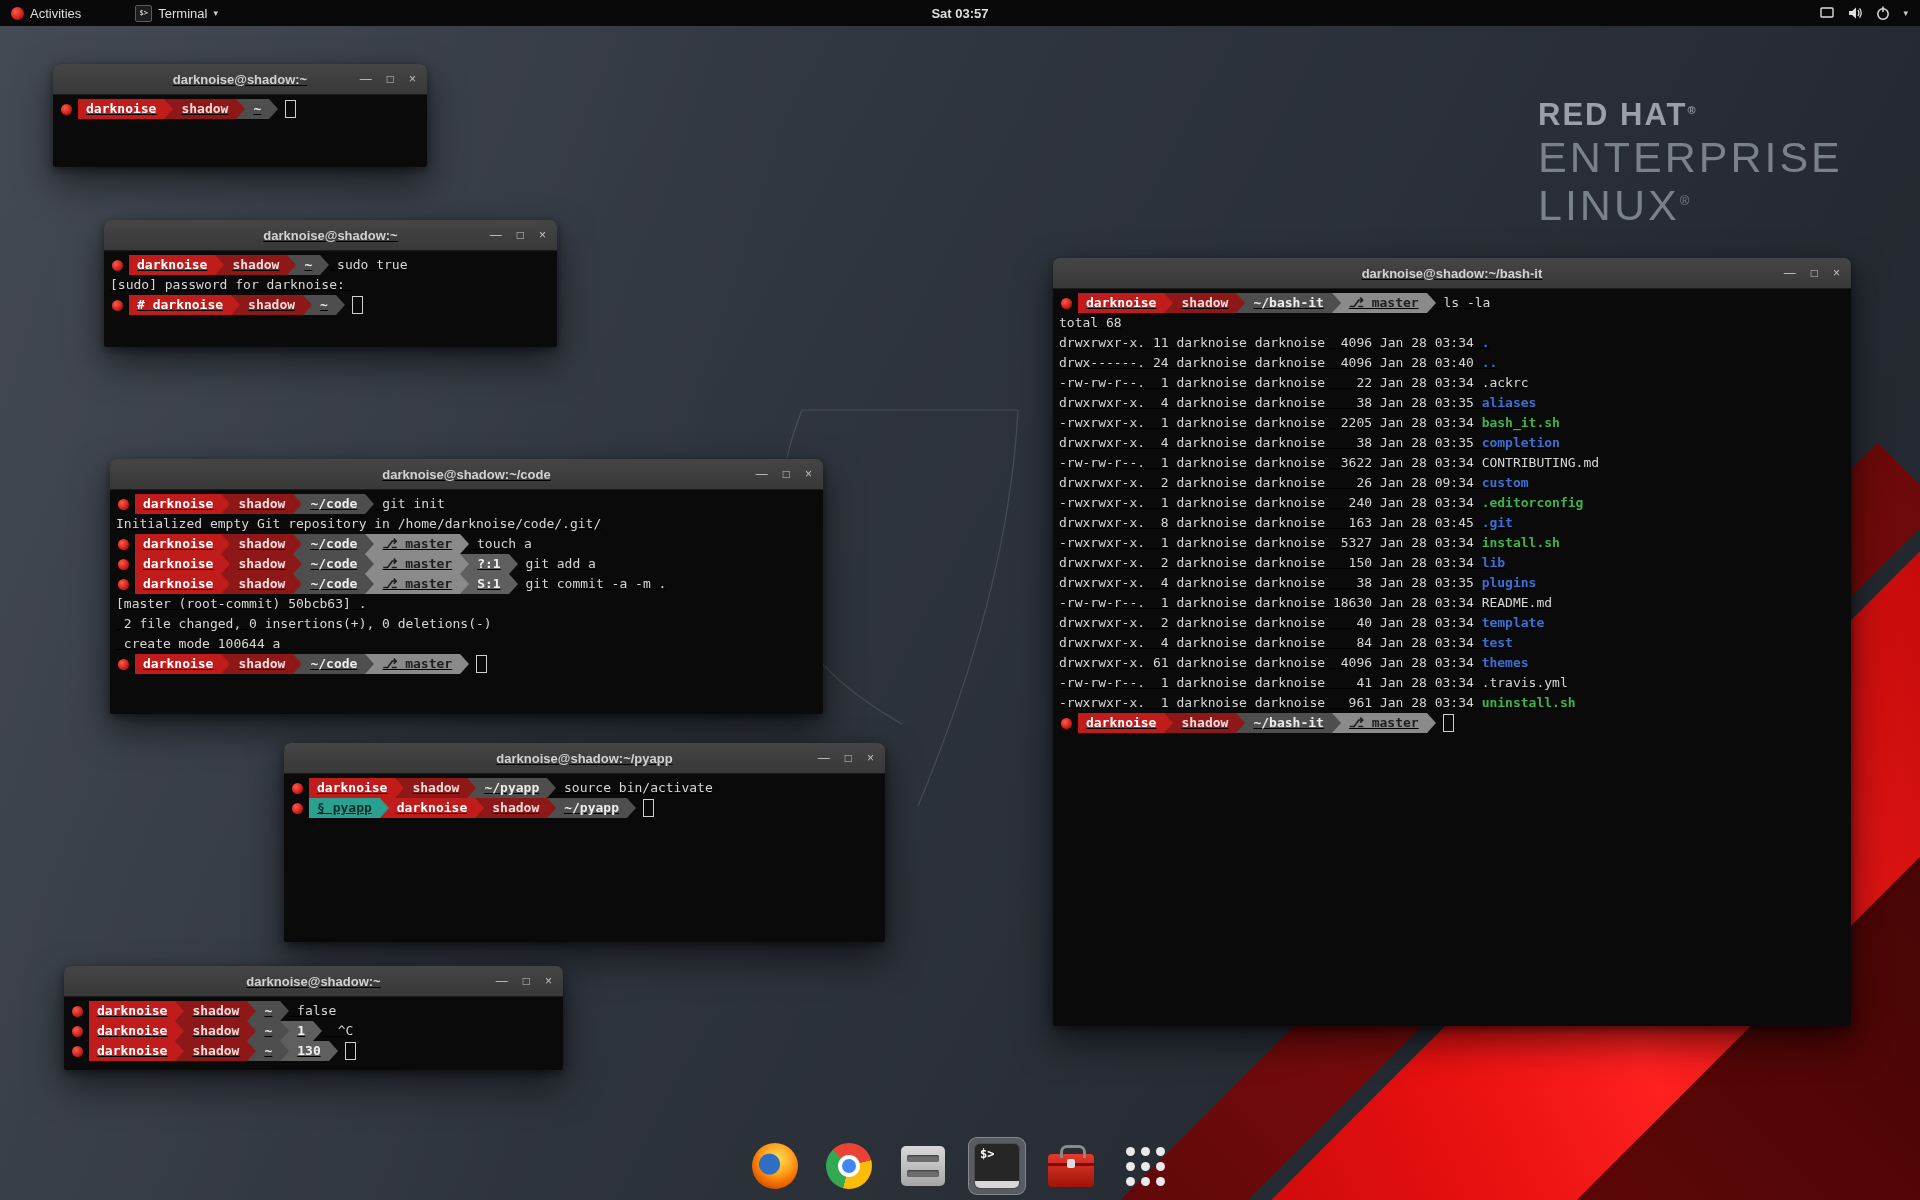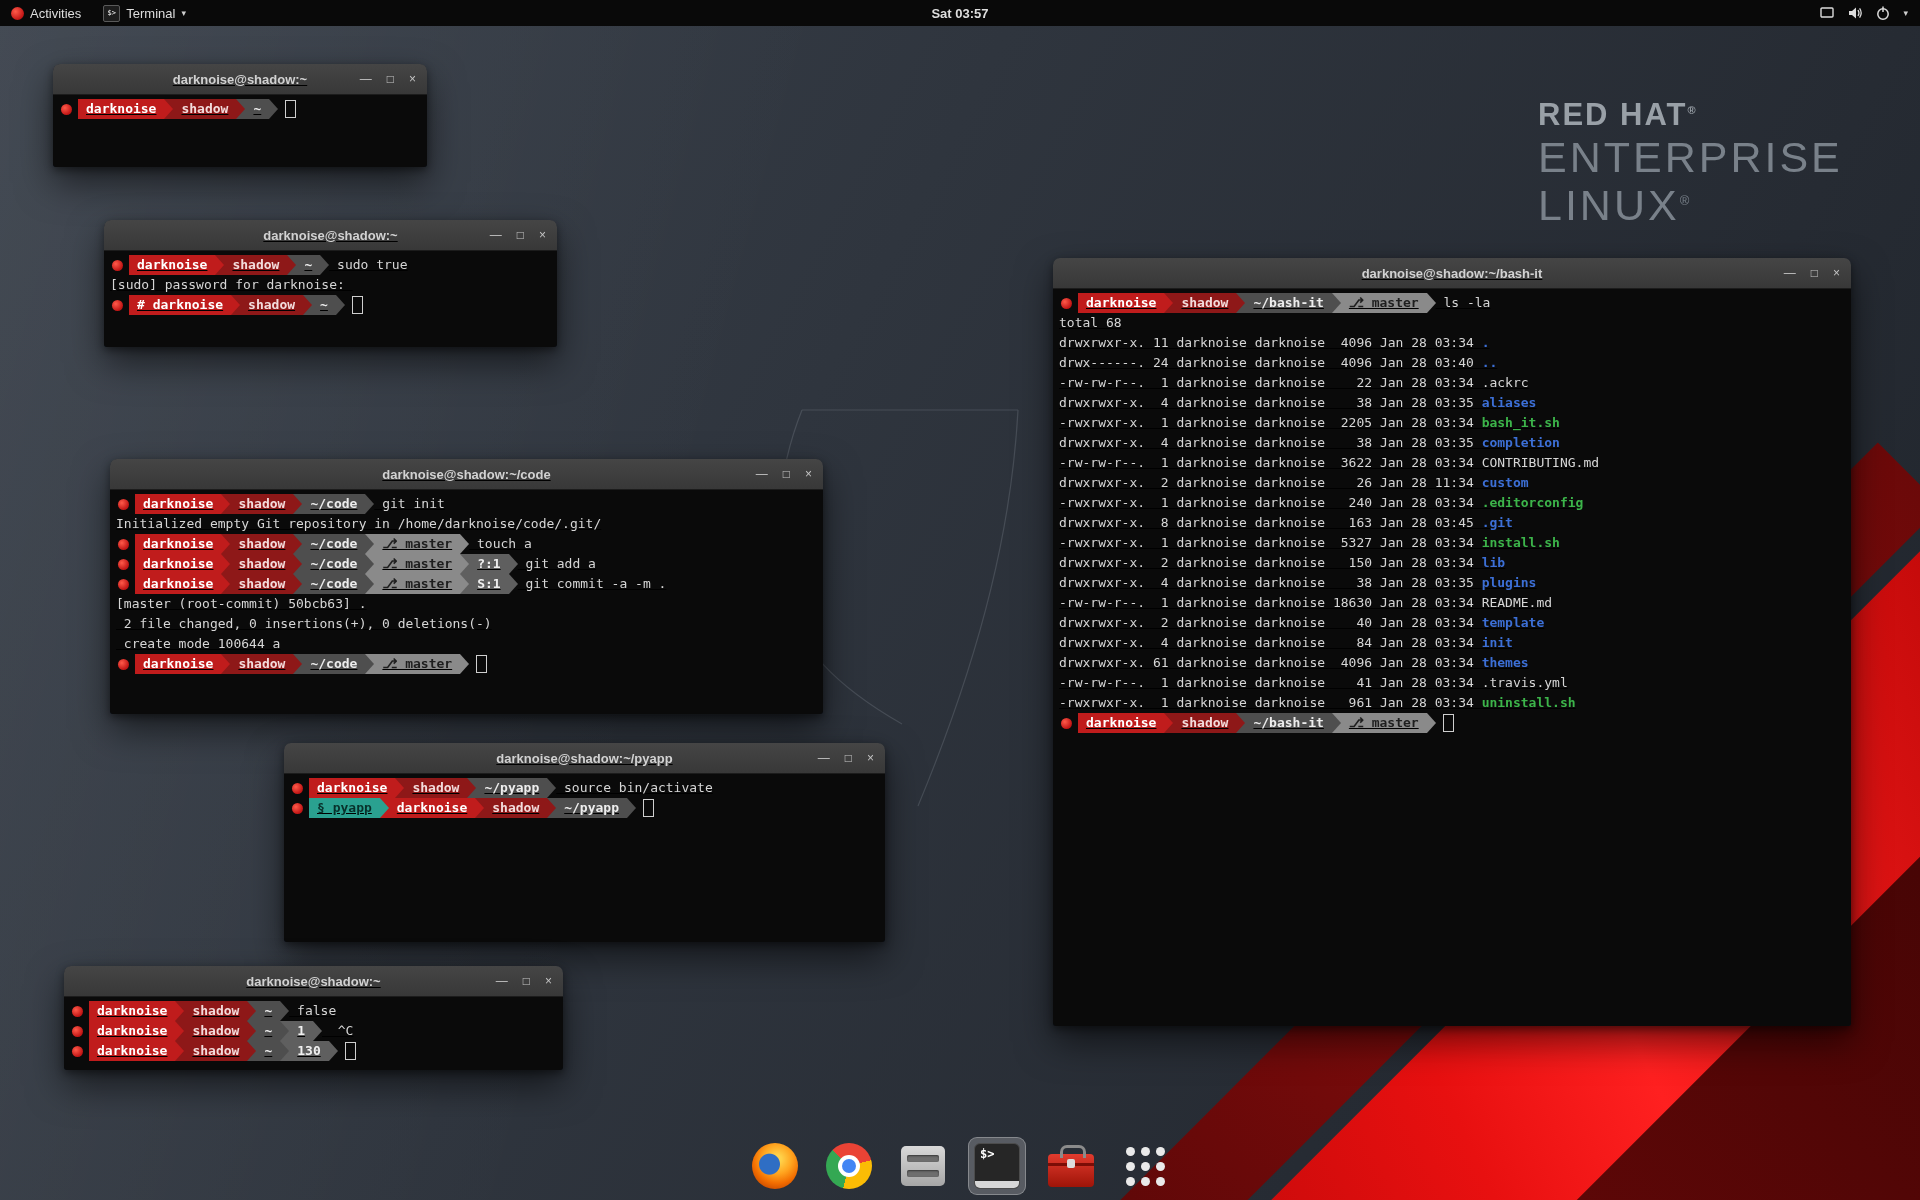--- a/index.html
+++ b/index.html
@@ -11,21 +11,21 @@
   .circuit{position:absolute;left:0;top:0;z-index:2;pointer-events:none;}
 
   .ribbons{position:absolute;inset:0;overflow:hidden;z-index:2;}
   .ribbon{position:absolute;transform:rotate(-45deg);}
   .ribbon-dark{left:800px;top:889px;width:1300px;height:90px;background:linear-gradient(90deg,#4e0606,#8c0d0d 60%,#6b0909);}
   .ribbon-corner{left:1083px;top:1087px;width:1300px;height:260px;background:linear-gradient(90deg,#740909,#3c0404);}
   .ribbon-bright{left:920px;top:946px;width:1300px;height:216px;background:linear-gradient(110deg,#a80404,#e81010 40%,#ff2020 55%,#b70505);}
 
   
   .topbar{position:absolute;top:0;left:0;right:0;height:26px;background:#090909;color:#dedede;display:flex;align-items:center;font-size:13px;z-index:100;}
-  .tb-left{display:flex;align-items:center;height:100%;}
+  .tb-left{display:flex;align-items:center;height:100%;gap:32px;}
   .tb-item{display:flex;align-items:center;gap:6px;padding:0 11px;height:100%;cursor:pointer;}
   .rh-logo{width:13px;height:13px;border-radius:50%;background:radial-gradient(circle at 35% 35%,#ff5a4a,#c01414 72%);display:inline-block;}
   .mini-term{width:15px;height:15px;background:#1d1d1d;border:1px solid #5a5a5a;border-radius:2px;color:#fff;font-family:"DejaVu Sans Mono",monospace;font-size:7px;line-height:14px;text-align:center;}
   .caret{font-size:9px;color:#cfcfcf;}
   .tb-clock{position:absolute;left:50%;transform:translateX(-50%);font-weight:bold;cursor:pointer;}
   .tb-right{margin-left:auto;display:flex;align-items:center;gap:12px;padding-right:12px;height:100%;}
   .tb-icon{display:flex;align-items:center;cursor:pointer;}
 
   
   .branding{position:absolute;left:1538px;top:98px;z-index:3;line-height:1.12;}
@@ -226,29 +226,29 @@
   <div class="term" style="color: rgb(214, 214, 214);">
       <div class="tline"><span class="hat"></span><span class="seg" style="background: rgb(192, 28, 28); color: rgb(255, 255, 255);">darknoise</span><span class="arrow" style="border-left-color: rgb(192, 28, 28); background: rgb(142, 24, 24);"></span><span class="seg" style="background: rgb(142, 24, 24); color: rgb(243, 220, 220);">shadow</span><span class="arrow" style="border-left-color: rgb(142, 24, 24); background: rgb(78, 78, 78);"></span><span class="seg" style="background: rgb(78, 78, 78); color: rgb(237, 237, 237);">~/bash-it</span><span class="arrow" style="border-left-color: rgb(78, 78, 78); background: rgb(138, 138, 138);"></span><span class="seg" style="background: rgb(138, 138, 138); color: rgb(30, 30, 30);">⎇ master</span><span class="arrow" style="border-left-color: rgb(138, 138, 138);"></span><span class="tx"> ls -la</span></div>
       <div class="tline"><span class="tx">total 68</span></div>
       <div class="tline"><span class="tx">drwxrwxr-x. 11 darknoise darknoise  4096 Jan 28 03:34 </span><span class="tx" style="color: rgb(60, 111, 214); font-weight: bold;">.</span></div>
       <div class="tline"><span class="tx">drwx------. 24 darknoise darknoise  4096 Jan 28 03:40 </span><span class="tx" style="color: rgb(60, 111, 214); font-weight: bold;">..</span></div>
       <div class="tline"><span class="tx">-rw-rw-r--.  1 darknoise darknoise    22 Jan 28 03:34 </span><span class="tx">.ackrc</span></div>
       <div class="tline"><span class="tx">drwxrwxr-x.  4 darknoise darknoise    38 Jan 28 03:35 </span><span class="tx" style="color: rgb(60, 111, 214); font-weight: bold;">aliases</span></div>
       <div class="tline"><span class="tx">-rwxrwxr-x.  1 darknoise darknoise  2205 Jan 28 03:34 </span><span class="tx" style="color: rgb(60, 180, 74); font-weight: bold;">bash_it.sh</span></div>
       <div class="tline"><span class="tx">drwxrwxr-x.  4 darknoise darknoise    38 Jan 28 03:35 </span><span class="tx" style="color: rgb(60, 111, 214); font-weight: bold;">completion</span></div>
       <div class="tline"><span class="tx">-rw-rw-r--.  1 darknoise darknoise  3622 Jan 28 03:34 </span><span class="tx">CONTRIBUTING.md</span></div>
-      <div class="tline"><span class="tx">drwxrwxr-x.  2 darknoise darknoise    26 Jan 28 11:34 </span><span class="tx" style="color: rgb(60, 111, 214); font-weight: bold;">custom</span></div>
+      <div class="tline"><span class="tx">drwxrwxr-x.  2 darknoise darknoise    26 Jan 28 09:34 </span><span class="tx" style="color: rgb(60, 111, 214); font-weight: bold;">custom</span></div>
       <div class="tline"><span class="tx">-rwxrwxr-x.  1 darknoise darknoise   240 Jan 28 03:34 </span><span class="tx" style="color: rgb(60, 180, 74); font-weight: bold;">.editorconfig</span></div>
       <div class="tline"><span class="tx">drwxrwxr-x.  8 darknoise darknoise   163 Jan 28 03:45 </span><span class="tx" style="color: rgb(60, 111, 214); font-weight: bold;">.git</span></div>
       <div class="tline"><span class="tx">-rwxrwxr-x.  1 darknoise darknoise  5327 Jan 28 03:34 </span><span class="tx" style="color: rgb(60, 180, 74); font-weight: bold;">install.sh</span></div>
       <div class="tline"><span class="tx">drwxrwxr-x.  2 darknoise darknoise   150 Jan 28 03:34 </span><span class="tx" style="color: rgb(60, 111, 214); font-weight: bold;">lib</span></div>
       <div class="tline"><span class="tx">drwxrwxr-x.  4 darknoise darknoise    38 Jan 28 03:35 </span><span class="tx" style="color: rgb(60, 111, 214); font-weight: bold;">plugins</span></div>
       <div class="tline"><span class="tx">-rw-rw-r--.  1 darknoise darknoise 18630 Jan 28 03:34 </span><span class="tx">README.md</span></div>
       <div class="tline"><span class="tx">drwxrwxr-x.  2 darknoise darknoise    40 Jan 28 03:34 </span><span class="tx" style="color: rgb(60, 111, 214); font-weight: bold;">template</span></div>
-      <div class="tline"><span class="tx">drwxrwxr-x.  4 darknoise darknoise    84 Jan 28 03:34 </span><span class="tx" style="color: rgb(60, 111, 214); font-weight: bold;">init</span></div>
+      <div class="tline"><span class="tx">drwxrwxr-x.  4 darknoise darknoise    84 Jan 28 03:34 </span><span class="tx" style="color: rgb(60, 111, 214); font-weight: bold;">test</span></div>
       <div class="tline"><span class="tx">drwxrwxr-x. 61 darknoise darknoise  4096 Jan 28 03:34 </span><span class="tx" style="color: rgb(60, 111, 214); font-weight: bold;">themes</span></div>
       <div class="tline"><span class="tx">-rw-rw-r--.  1 darknoise darknoise    41 Jan 28 03:34 </span><span class="tx">.travis.yml</span></div>
       <div class="tline"><span class="tx">-rwxrwxr-x.  1 darknoise darknoise   961 Jan 28 03:34 </span><span class="tx" style="color: rgb(60, 180, 74); font-weight: bold;">uninstall.sh</span></div>
       <div class="tline"><span class="hat"></span><span class="seg" style="background: rgb(192, 28, 28); color: rgb(255, 255, 255);">darknoise</span><span class="arrow" style="border-left-color: rgb(192, 28, 28); background: rgb(142, 24, 24);"></span><span class="seg" style="background: rgb(142, 24, 24); color: rgb(243, 220, 220);">shadow</span><span class="arrow" style="border-left-color: rgb(142, 24, 24); background: rgb(78, 78, 78);"></span><span class="seg" style="background: rgb(78, 78, 78); color: rgb(237, 237, 237);">~/bash-it</span><span class="arrow" style="border-left-color: rgb(78, 78, 78); background: rgb(138, 138, 138);"></span><span class="seg" style="background: rgb(138, 138, 138); color: rgb(30, 30, 30);">⎇ master</span><span class="arrow" style="border-left-color: rgb(138, 138, 138);"></span><span class="cursor"></span></div>
     </div>
 </div>
 
 <div class="dock">
   <div class="dock-item">
     <div class="icon-firefox"></div>

